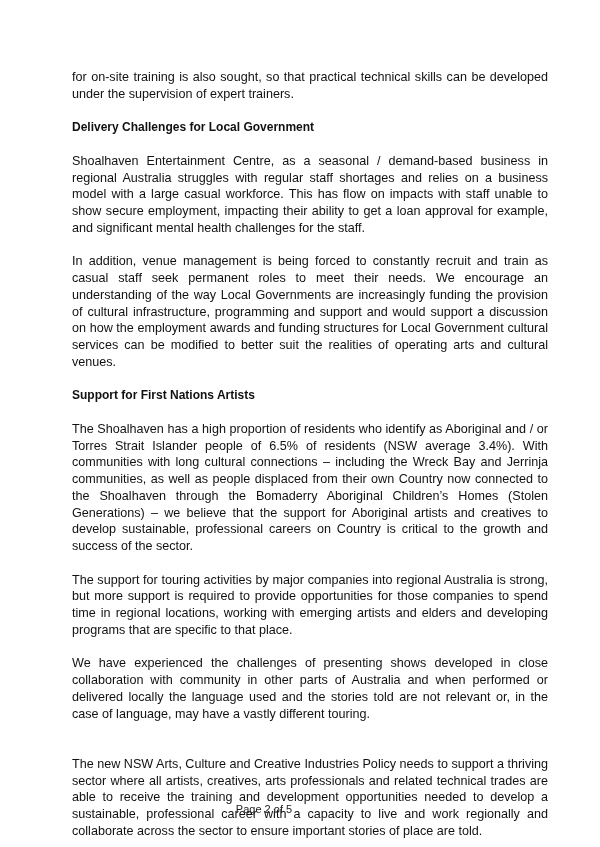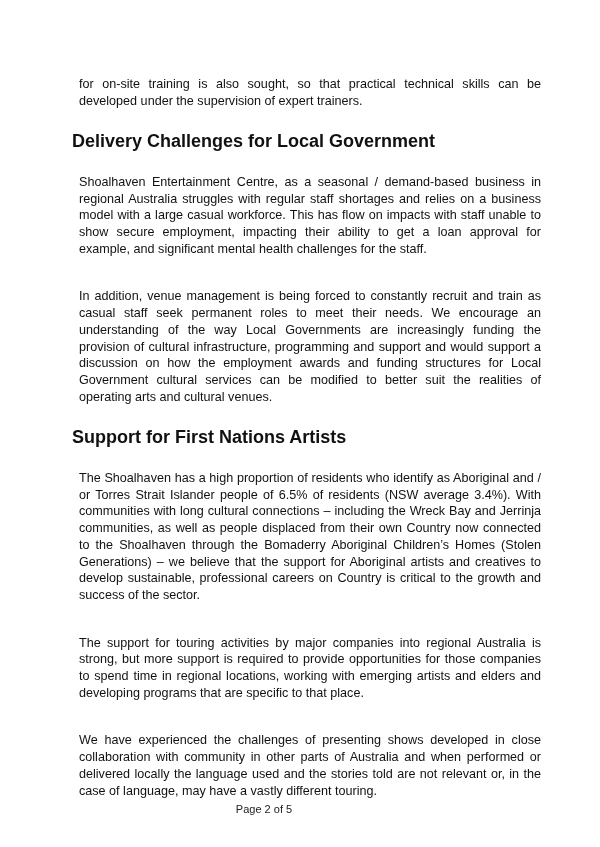--- a/index.html
+++ b/index.html
@@ -2,24 +2,24 @@
 <html><head>
   <meta charset="utf-8">
   <style>
     html, body { margin: 0; padding: 0; background: #ffffff; }
     body { width: 600px; height: 847px; position: relative; overflow: hidden; }
     .page {
       position: absolute; left: 72px; top: 69px; width: 476px;
       font-family: "Liberation Sans", sans-serif;
       font-size: 12.6px; line-height: 16.75px; color: #111111;
     }
-    .page p { margin: 7px; text-align: justify; }
+    .page p { margin: 0; text-align: justify; }
     .gap { height: 16.75px; }
     h2.section {
-      margin: 0; font-size: 18px; line-height: 16.75px; font-weight: bold; color: #111111;
+      margin: 0; font-size: 12px; line-height: 16.75px; font-weight: bold; color: #111111;
     }
     .footer {
       position: absolute; left: 0; width: 528px; top: 803px; text-align: center;
       font-family: "Liberation Sans", sans-serif; font-size: 11px; color: #222222;
     }
   </style>
 </head>
 <body>
 
 <div class="page">

